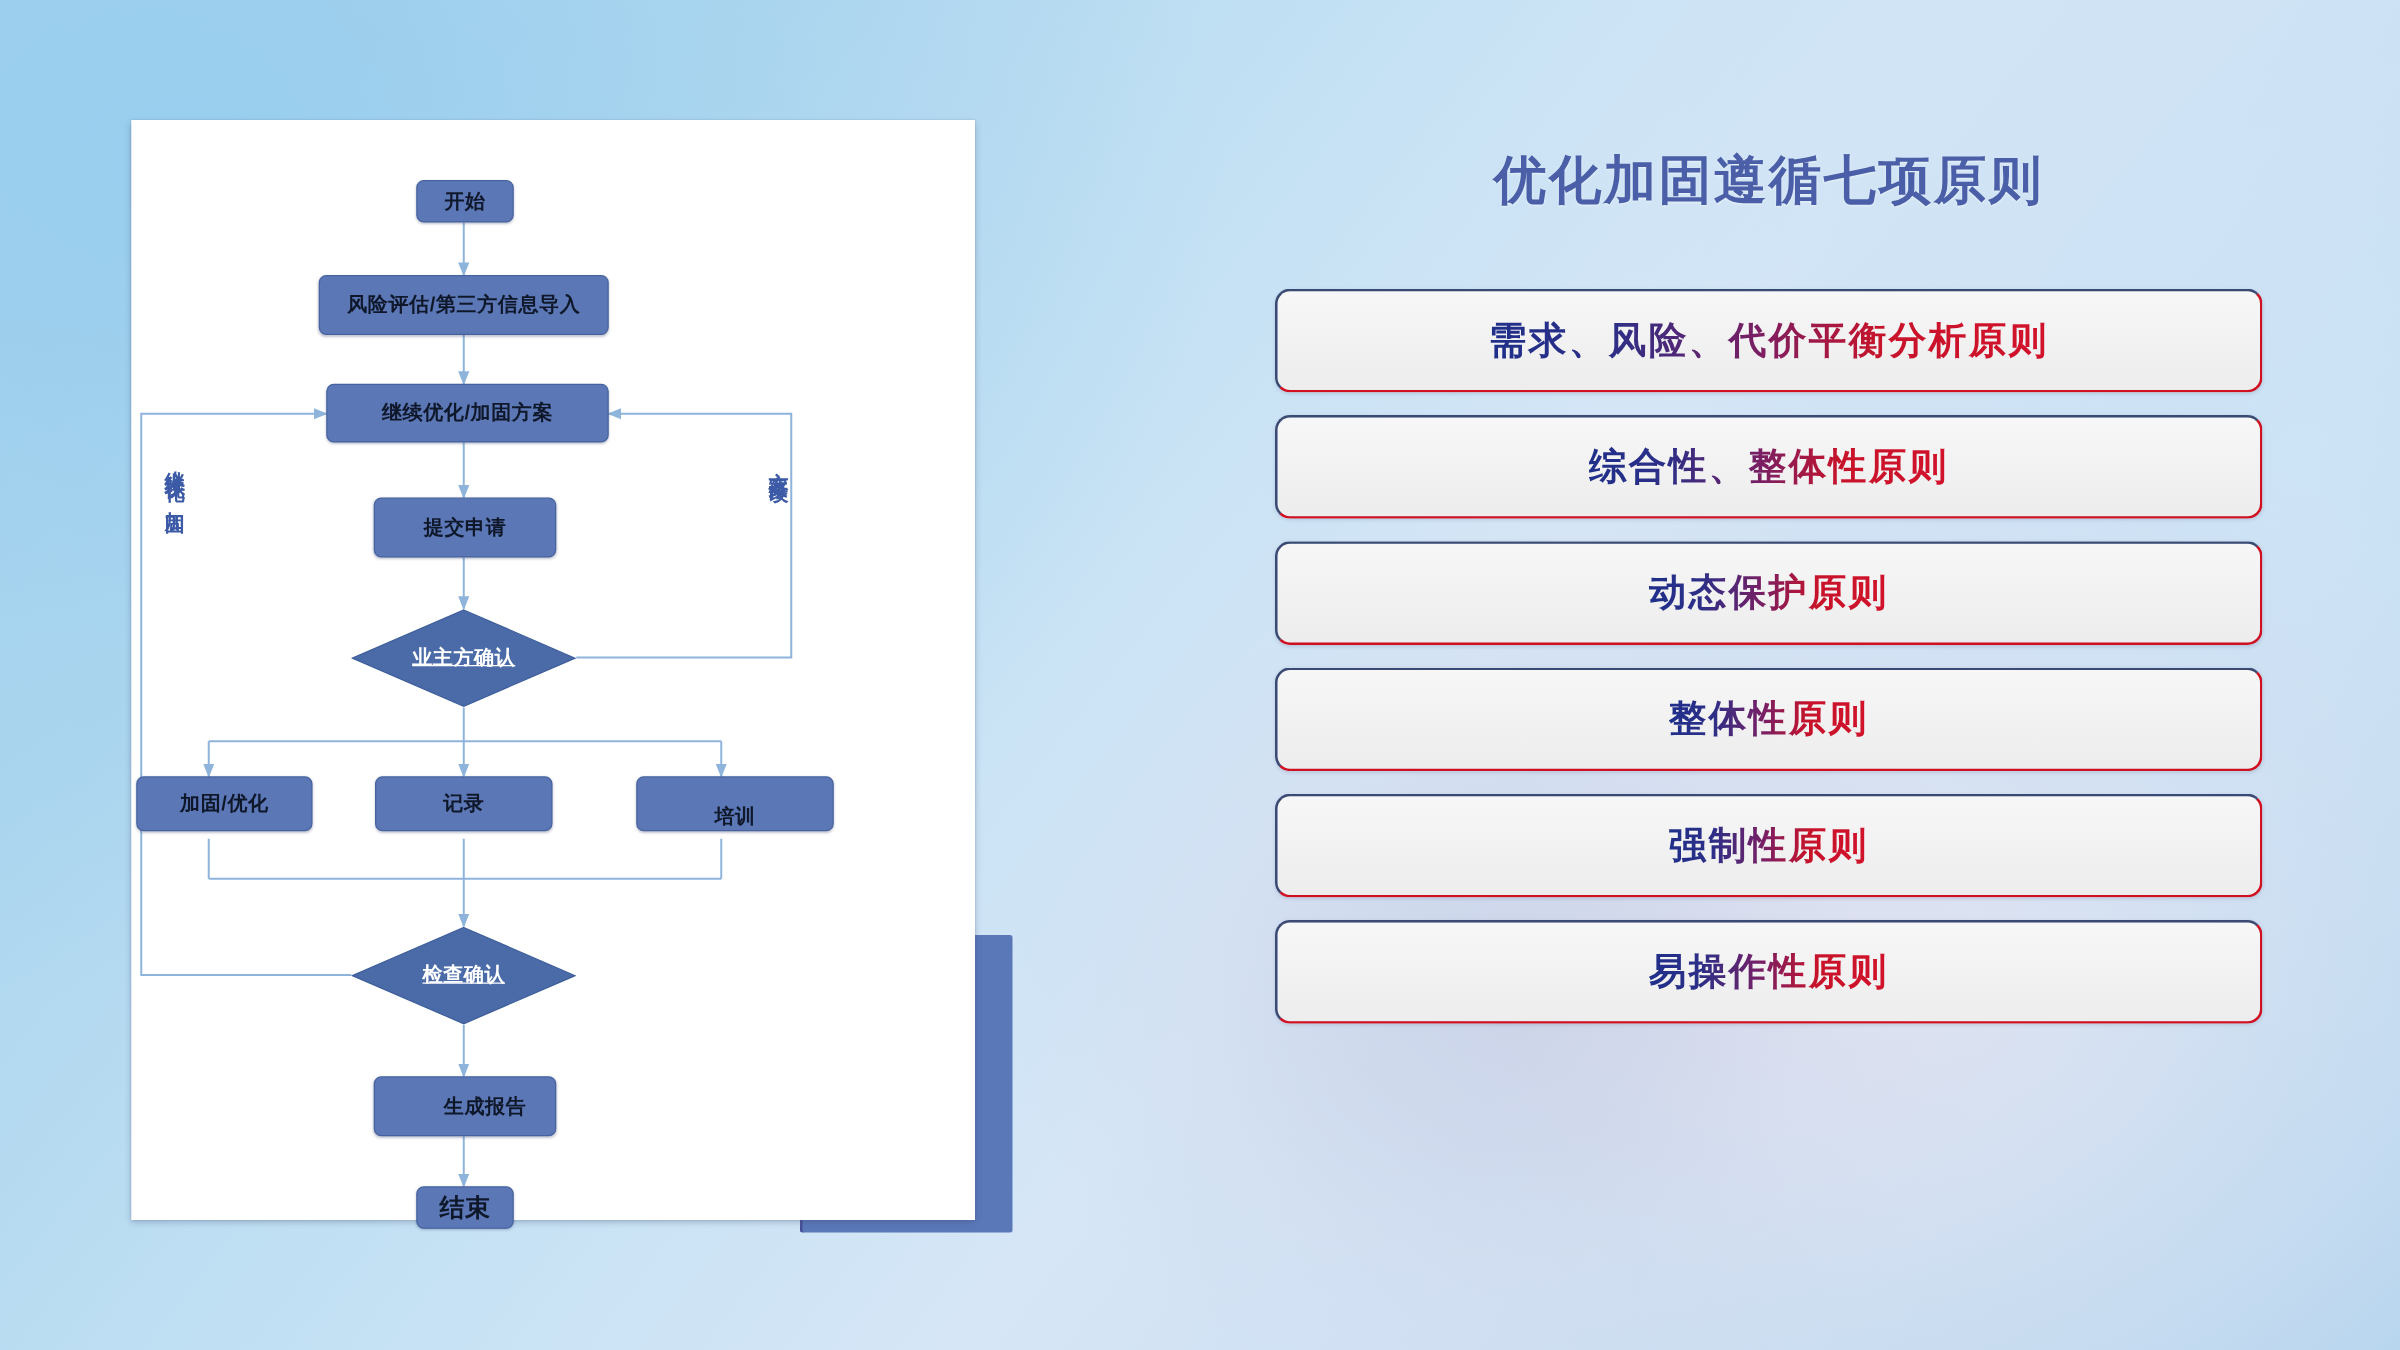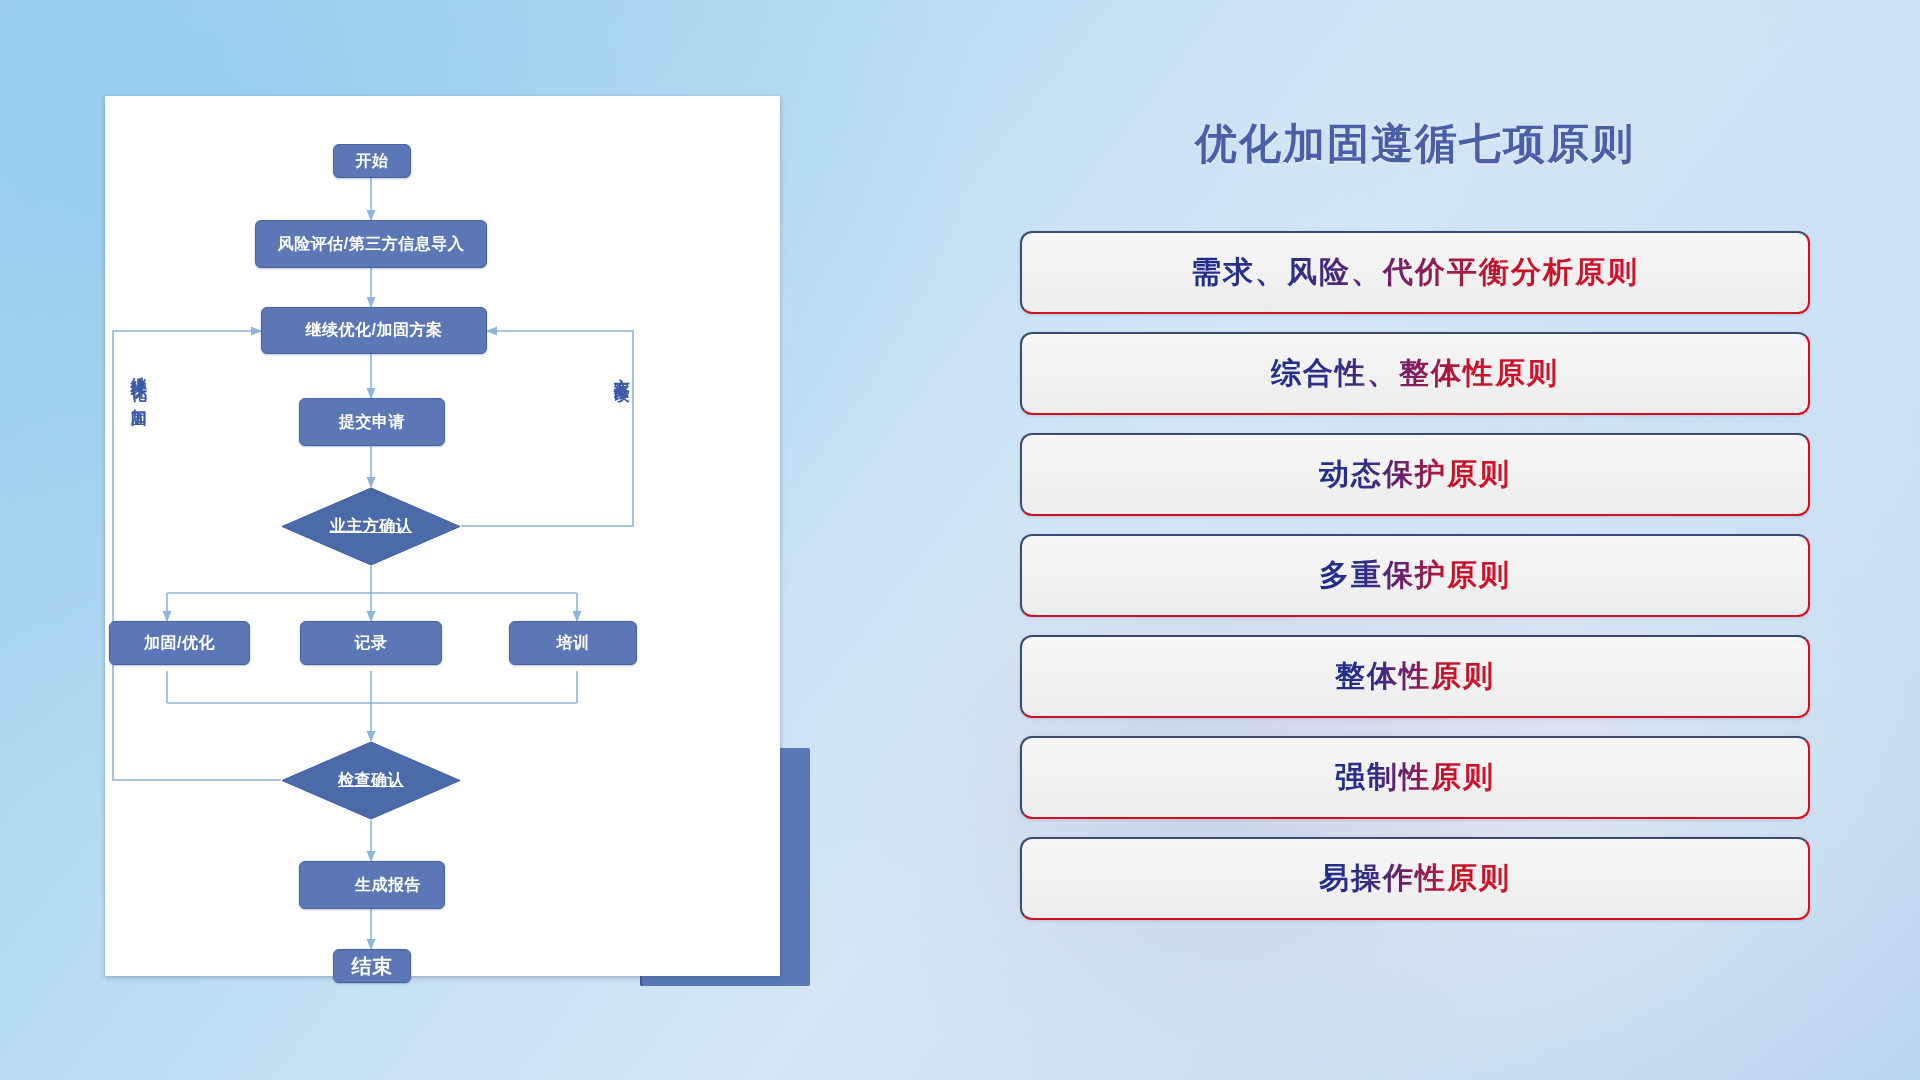--- a/index.html
+++ b/index.html
@@ -34,21 +34,21 @@
     box-shadow: 0 2px 5px rgba(60,70,110,0.30), 0 0 1px rgba(90,100,140,0.35);
   }
   #flow { position: absolute; inset: 0; }
   #flow svg { display: block; }
 
   .node {
     position: absolute;
     background: #5b77b5;
     border: 1px solid #46639f;
     border-radius: 6px;
-    color: #ffffff;
+    color: #0f172a;
     font-weight: bold;
     display: flex; align-items: center; justify-content: center;
     letter-spacing: 0.5px;
     box-shadow: 0 1px 2px rgba(45,60,100,0.30);
     white-space: nowrap;
   }
   .diamond-wrap { position: absolute; }
   .diamond-wrap .dlabel {
     position: absolute; inset: 0;
     display: flex; align-items: center; justify-content: center;
@@ -174,21 +174,21 @@
     </div>
 
     <div class="node" style="left:4px; top:525px; width:141px; height:44px; font-size:16px;">
       <span>加固/优化</span>
     </div>
 
     <div class="node" style="left:195px; top:525px; width:142px; height:44px; font-size:16px;">
       <span>记录</span>
     </div>
 
-    <div class="node" style="left:404px; top:525px; width:128px; height:44px; font-size:16px;">
+    <div class="node" style="left:404px; top:525px; width:158px; height:44px; font-size:16px;align-items:flex-end;">
       <span>培训</span>
     </div>
 
     <div class="diamond-wrap" style="left:176px; top:645px; width:180px; height:79px;">
       <svg width="180" height="79">
         <polygon points="90,1 179,39.5 90,78 1,39.5" fill="#4a6ba8" stroke="#3f5f9c" stroke-width="1"></polygon>
       </svg>
       <div class="dlabel">检查确认</div>
     </div>
 
@@ -218,23 +218,20 @@
     </div>
 
     <div class="pcard">
       <span class="ptext">综合性、整体性原则</span>
     </div>
 
     <div class="pcard">
       <span class="ptext">动态保护原则</span>
     </div>
 
-    <div class="pcard">
-      <span class="ptext">多重保护原则</span>
-    </div>
 
     <div class="pcard">
       <span class="ptext">整体性原则</span>
     </div>
 
     <div class="pcard">
       <span class="ptext">强制性原则</span>
     </div>
 
     <div class="pcard">

